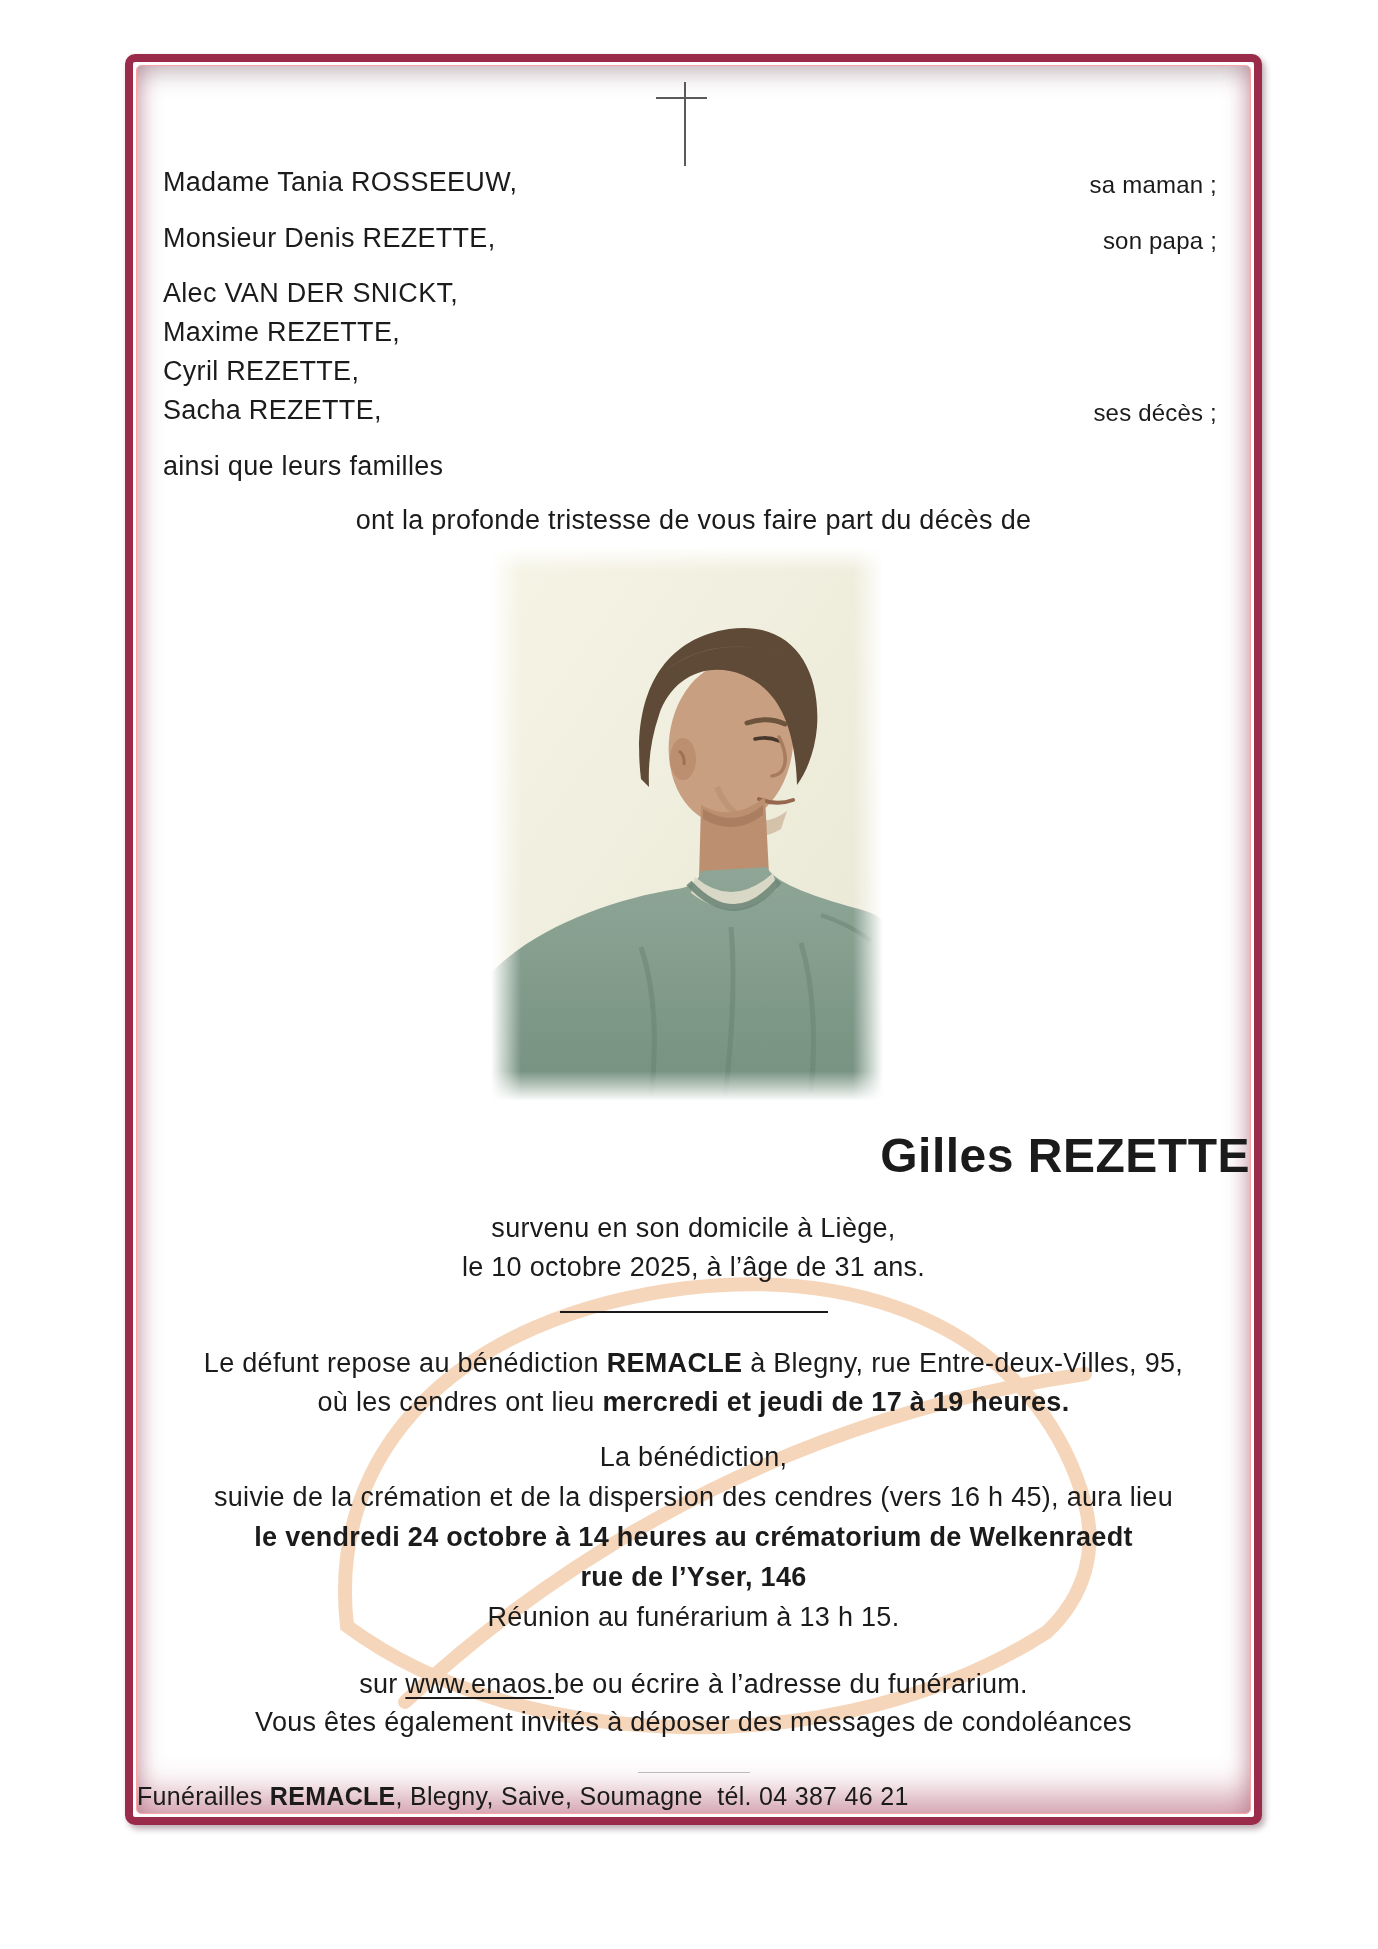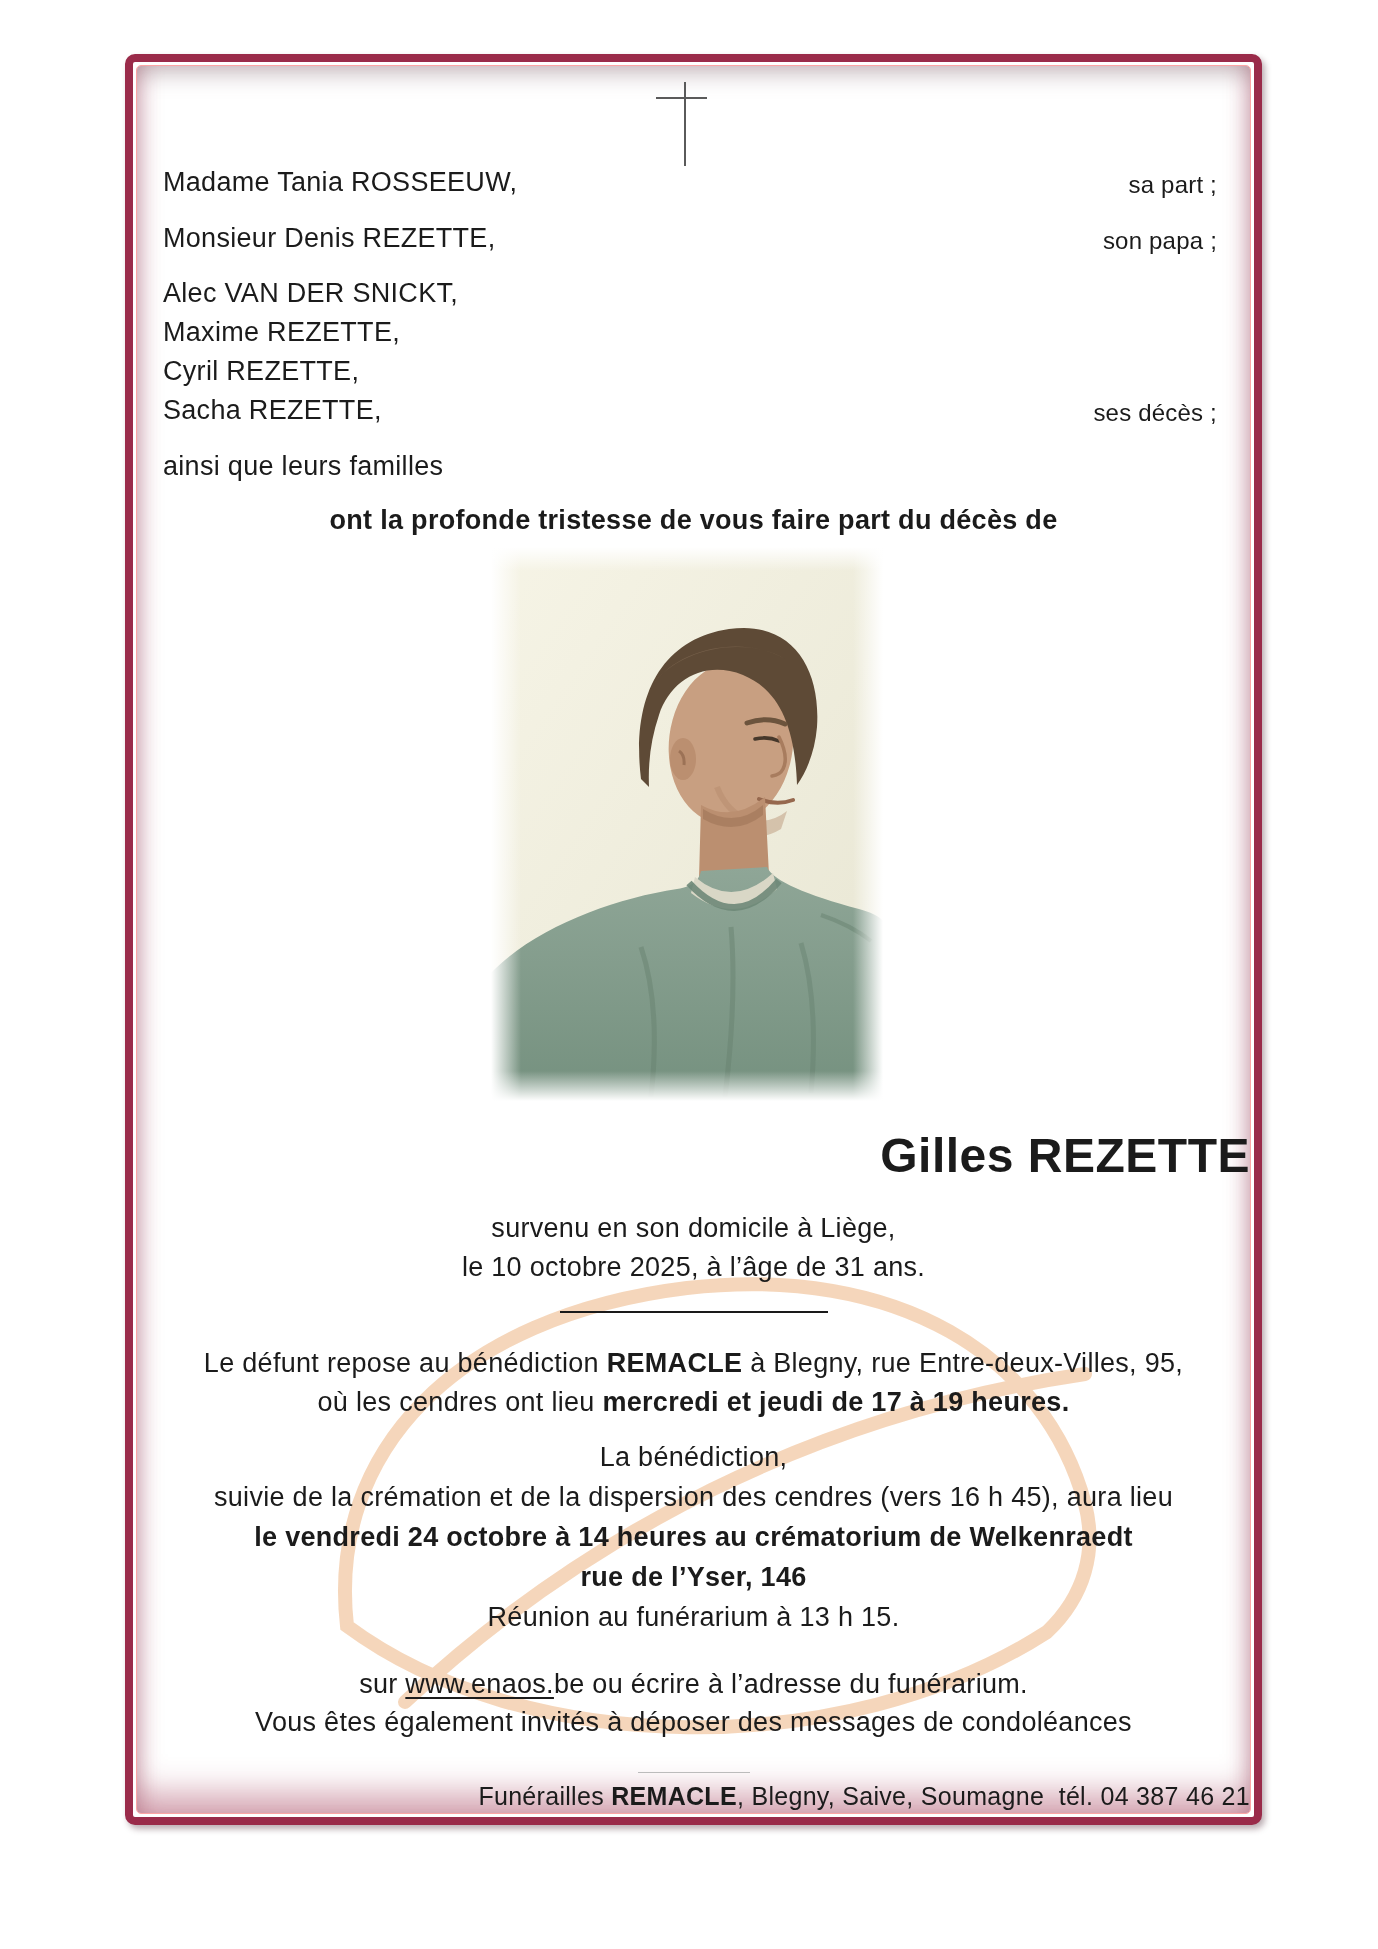--- a/index.html
+++ b/index.html
@@ -18,56 +18,56 @@
     border:1px solid #fca5a5;border-radius:5px;background:#fff;overflow:hidden;
     box-shadow:
       inset 0 16px 22px -8px rgba(125,95,105,.40),
       inset 0 -28px 32px -8px rgba(154,43,74,.42),
       inset 16px 0 20px -12px rgba(154,43,74,.22),
       inset -16px 0 20px -12px rgba(154,43,74,.22);
   }
   .line{position:absolute;font-size:27px;line-height:32px;white-space:nowrap;letter-spacing:.3px;}
   .left{left:26px;}
   .rel{position:absolute;right:33px;font-size:24px;line-height:28px;white-space:nowrap;letter-spacing:.2px;}
-  .center{left:0;right:0;text-align:center;white-space:nowrap;font-weight:bold;}
+  .center{left:0;right:0;text-align:center;white-space:nowrap;}
   .b{font-weight:bold;}
   .title{position:absolute;left:0;right:0;text-align:right;font-size:48px;font-weight:bold;letter-spacing:.5px;}
   .block{position:absolute;left:0;right:0;text-align:center;font-size:27px;letter-spacing:.3px;}
   .lh39{line-height:39px;}
   .lh40{line-height:40px;}
   .lh38{line-height:38px;}
   .divider1{position:absolute;left:50%;transform:translateX(-50%);width:268px;border-top:2px solid #1a1a1a;}
   .divider2{position:absolute;left:50%;transform:translateX(-50%);width:112px;border-top:1px solid #bcbcbc;}
   .cross-v{position:absolute;left:547px;top:16px;width:2px;height:84px;background:#5a5a5a;}
   .cross-h{position:absolute;left:519px;top:31px;width:51px;height:2px;background:#5a5a5a;}
   .photo{position:absolute;left:354px;top:481px;width:392px;height:554px;}
   .watermark{position:absolute;left:150px;top:1140px;width:880px;height:600px;}
   .u{text-decoration:underline;text-underline-offset:4px;}
-  .footer{position:absolute;left:0;right:0;text-align:right;font-size:25px;letter-spacing:.3px;white-space:nowrap;}
+  .footer{position:absolute;left:0;right:0;text-align:left;font-size:25px;letter-spacing:.3px;white-space:nowrap;}
 </style>
 </head>
 <body>
 
 <div class="frame">
   <div class="frame-inner">
 
     <svg class="watermark" viewBox="0 0 880 600" width="880" height="600">
       <g fill="none" stroke="#f3cdab" stroke-width="14" stroke-linecap="round" opacity="0.8">
         <path d="M60 420 C40 245 170 110 400 82 C610 58 758 150 798 298 C810 344 798 390 760 426 C558 556 238 552 60 420 Z"></path>
         <path d="M118 496 C298 328 528 208 798 168"></path>
       </g>
     </svg>
 
     <div>
       <div class="cross-v"></div>
       <div class="cross-h"></div>
     </div>
 
     <div class="line left" style="top:100px">Madame Tania ROSSEEUW,</div>
-    <div class="rel" style="top:105px">sa part ;</div>
+    <div class="rel" style="top:105px">sa maman ;</div>
 
     <div class="line left" style="top:156px">Monsieur Denis REZETTE,</div>
     <div class="rel" style="top:161px">son papa ;</div>
 
     <div class="line left" style="top:211px">Alec VAN DER SNICKT,</div>
     <div class="line left" style="top:250px">Maxime REZETTE,</div>
     <div class="line left" style="top:289px">Cyril REZETTE,</div>
     <div class="line left" style="top:328px">Sacha REZETTE,</div>
     <div class="rel" style="top:333px">ses décès ;</div>
 

